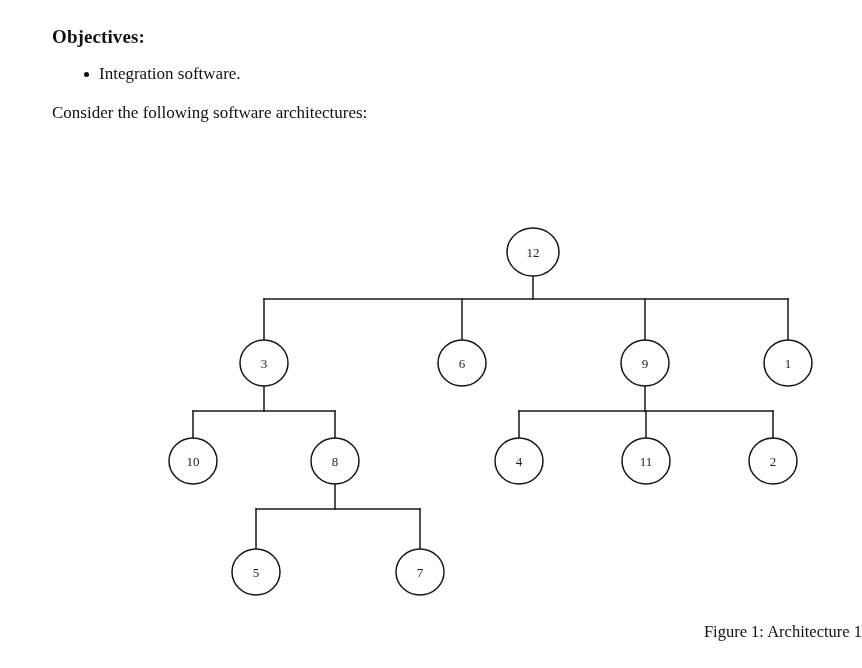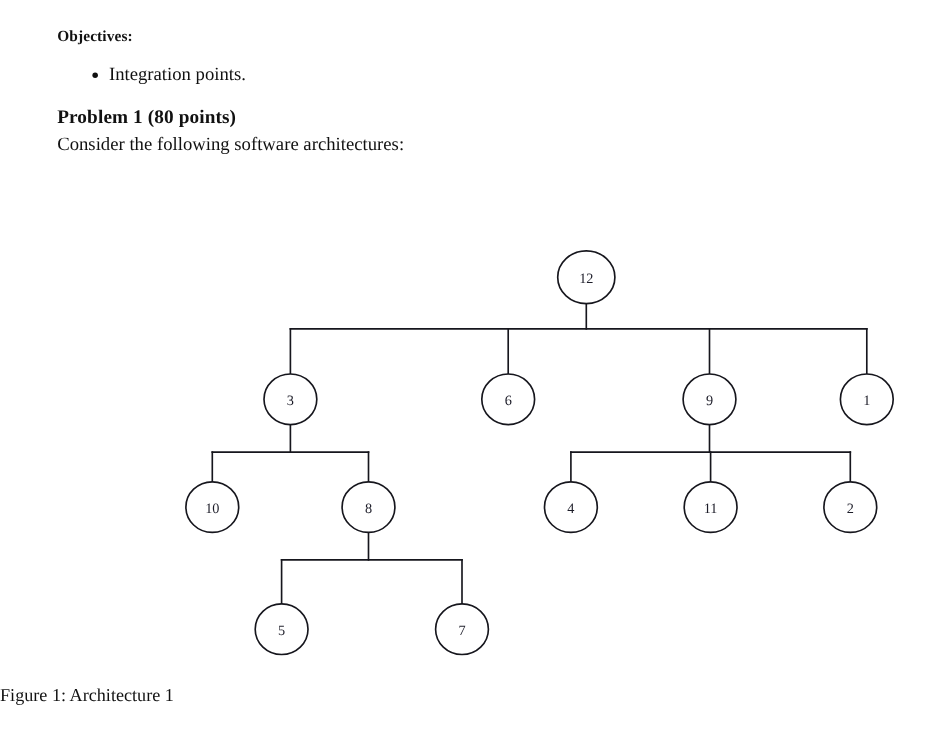--- a/index.html
+++ b/index.html
@@ -28,21 +28,21 @@
   
   .text-block {
     position: absolute;
     left: 52px;
     top: 26px;
     width: 760px;
   }
 
   .heading {
     font-weight: bold;
-    font-size: 14px;
+    font-size: 19px;
     line-height: 1.2;
     letter-spacing: 0.1px;
     margin: 0;
   }
 
   .objectives-heading {
     margin-bottom: 14px;
   }
 
   ul.bullet-list {
@@ -110,42 +110,41 @@
     stroke-width: 1.5;
     fill: none;
     stroke-linecap: square;
   }
 
   .figure-caption {
     position: absolute;
     left: 0;
     top: 414px;
     width: 862px;
-    text-align: left;
+    text-align: right;
     font-size: 16.5px;
     color: #111111;
   }
 </style>
 </head>
 <body>
 
 <div id="page">
 
   <div class="text-block">
 
     <p class="heading objectives-heading">Objectives:</p>
 
     <ul class="bullet-list">
       <li>
         <span class="bullet-dot"></span>
-        <span>Integration points.</span>
+        <span>Integration software.</span>
       </li>
     </ul>
 
-    <p class="heading problem-heading">Problem 1 (80 points)</p>
 
     <p class="problem-intro">Consider the following software architectures:</p>
   </div>
 
   <div class="figure-wrap">
     <svg class="tree" viewBox="0 0 862 400" xmlns="http://www.w3.org/2000/svg">
       <g id="edges-layer">
           <line x1="533" y1="68" x2="533" y2="91" class="edge"></line>
           <line x1="264" y1="91" x2="788" y2="91" class="edge"></line>
           <line x1="264" y1="91" x2="264" y2="132" class="edge"></line>

